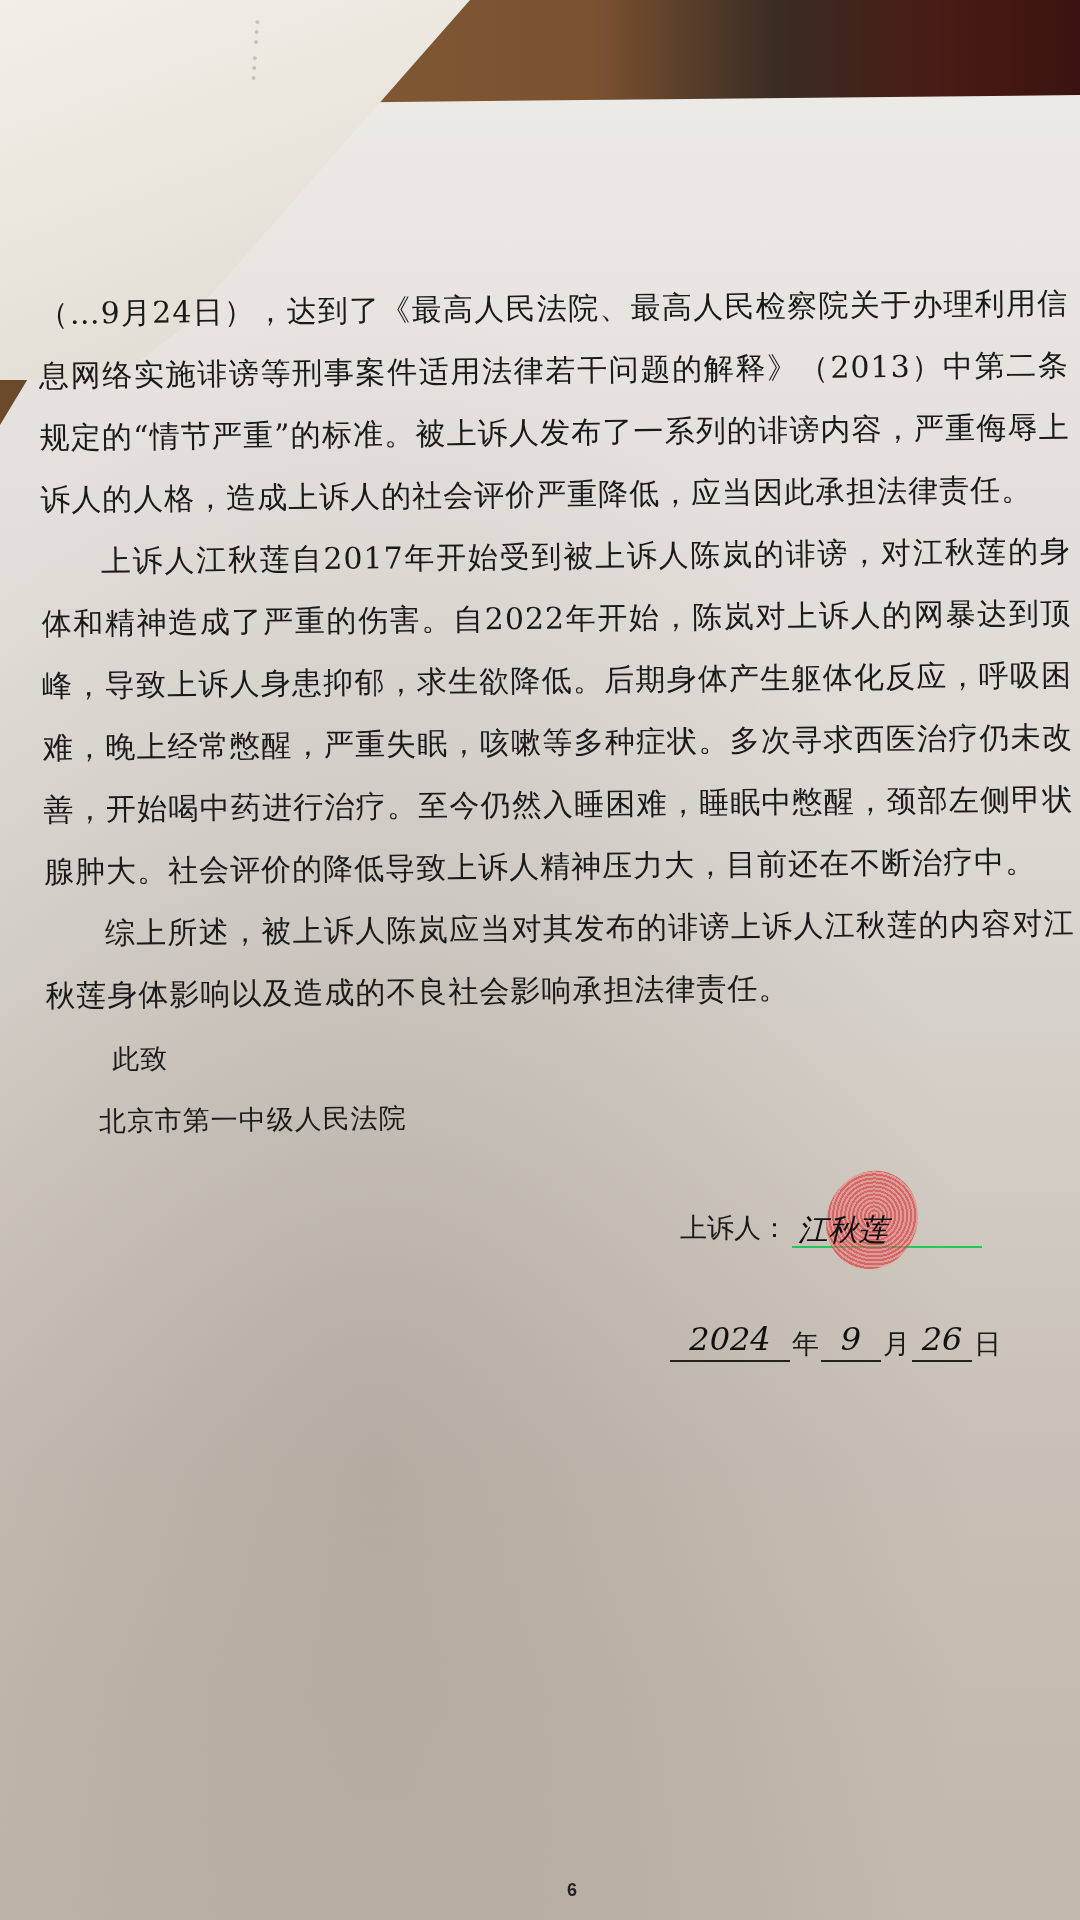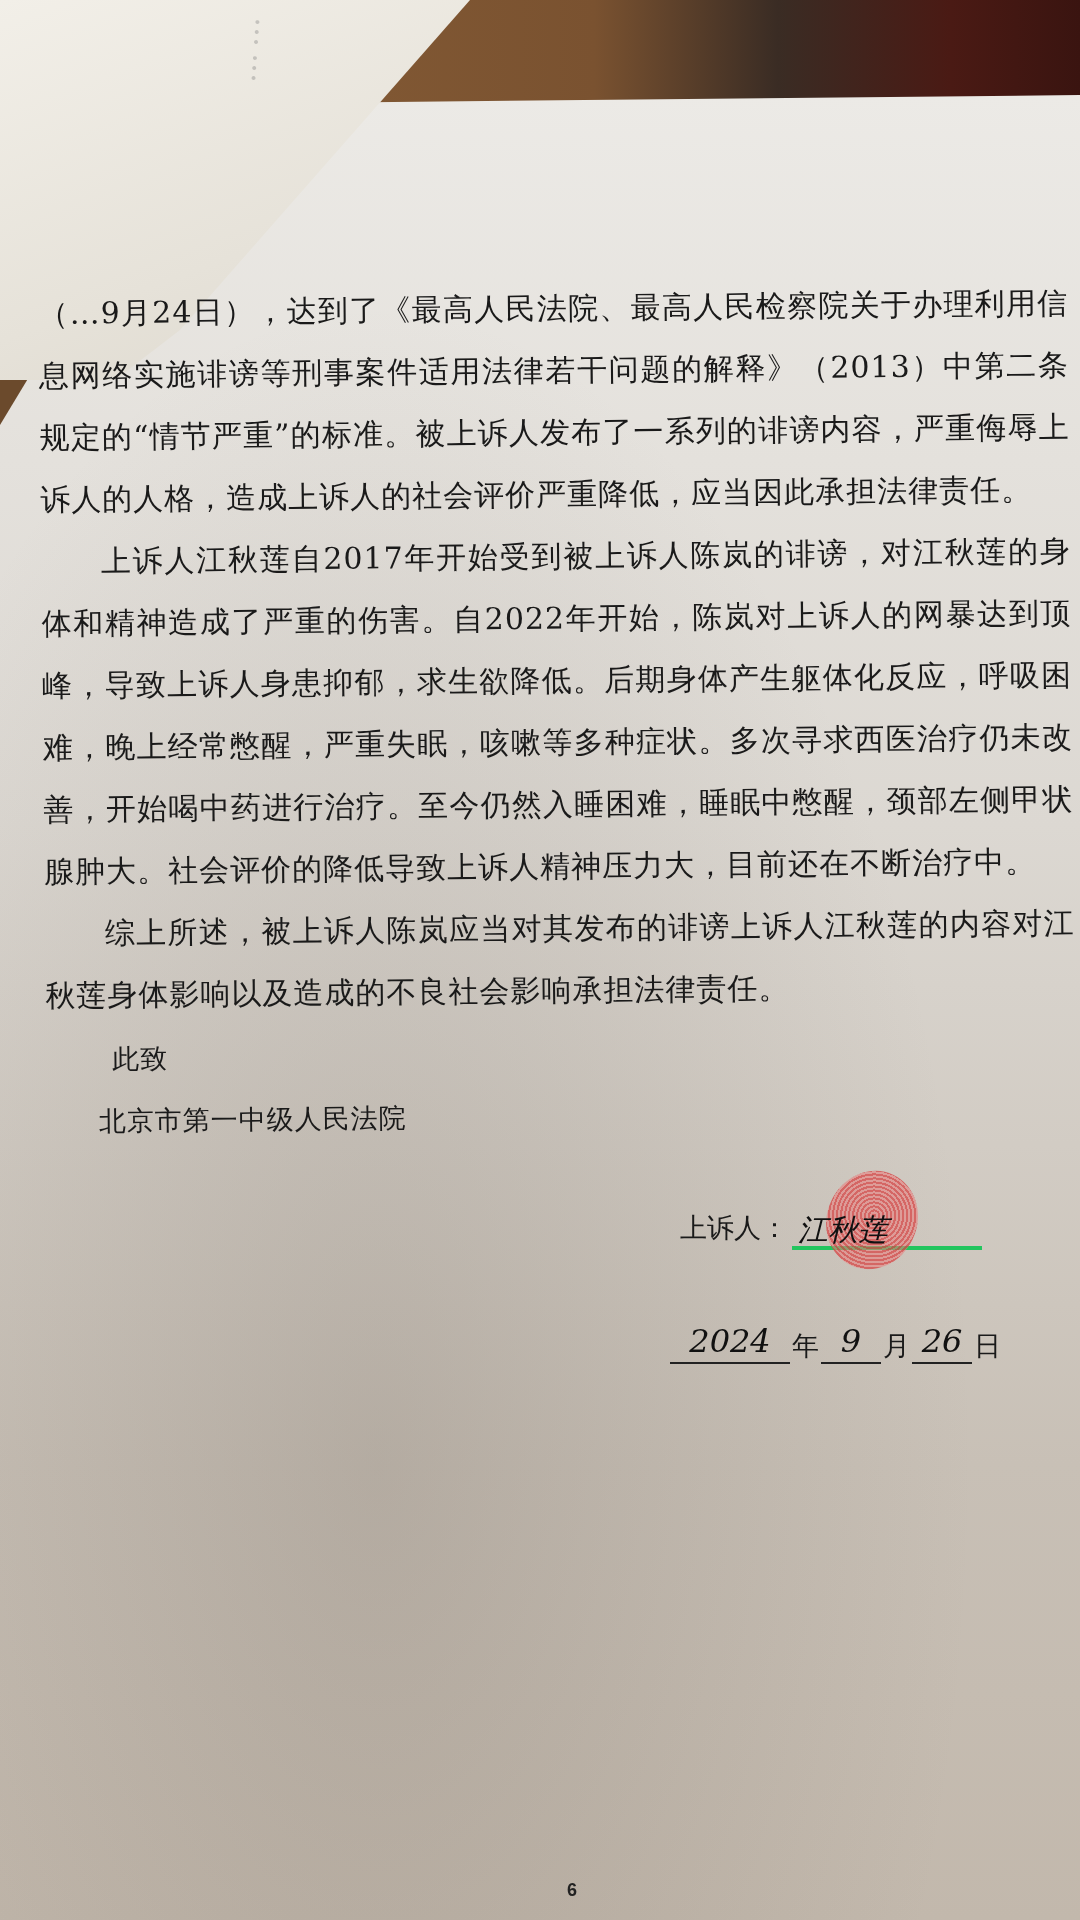--- a/index.html
+++ b/index.html
@@ -40,21 +40,21 @@
   .para { margin:0; text-align:justify; }
   .para.indent { text-indent:60px; }
   .salutation { padding-left:66px; font-size:27px; margin-top:2px; }
   .addressee { padding-left:52px; font-size:27px; }
   .sign-block {
     position:absolute; left:680px; top:1210px; color:#1a1a1a;
     font-size:27px;
   }
   .signer-line { display:flex; align-items:flex-start; gap:4px; }
   .sig-field {
-    position:relative; display:inline-block; width:190px; border-bottom:4px solid #22c55e;
+    position:relative; display:inline-block; width:190px; border-bottom:2px solid #22c55e;
     height:36px; font-family:"DejaVu Serif", serif; font-style:italic; font-size:30px; color:#111;
   }
   .fingerprint {
     position:absolute; left:35px; top:-40px; width:90px; height:100px; border-radius:50%;
     background: repeating-radial-gradient(circle at 50% 45%, rgba(215,70,70,0.75) 0 2px, rgba(235,120,120,0.55) 2px 4px);
     transform: rotate(25deg);
   }
   .sig-text { position:relative; left:6px; }
   .date-line { margin-top:52px; display:flex; align-items:flex-end; gap:2px; margin-left:-10px; }
   .date-field {

